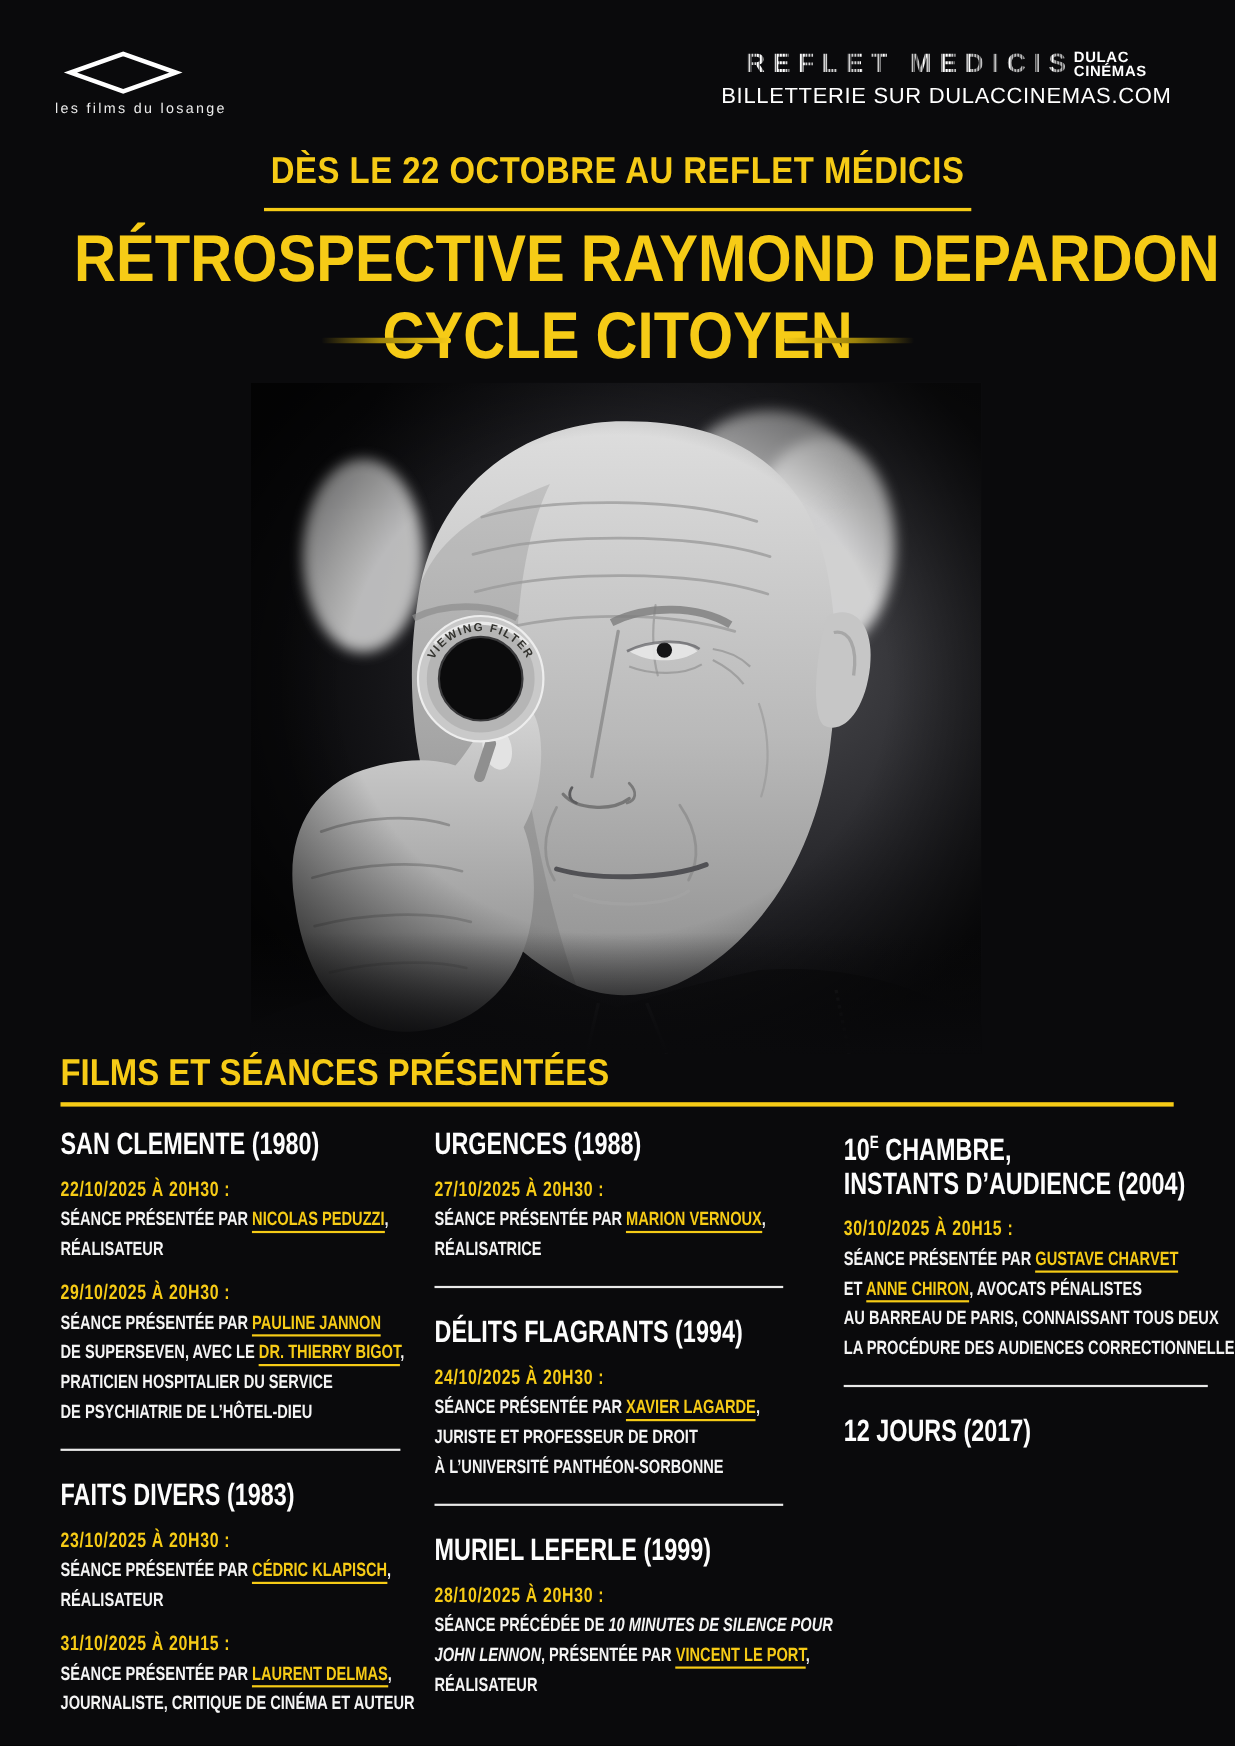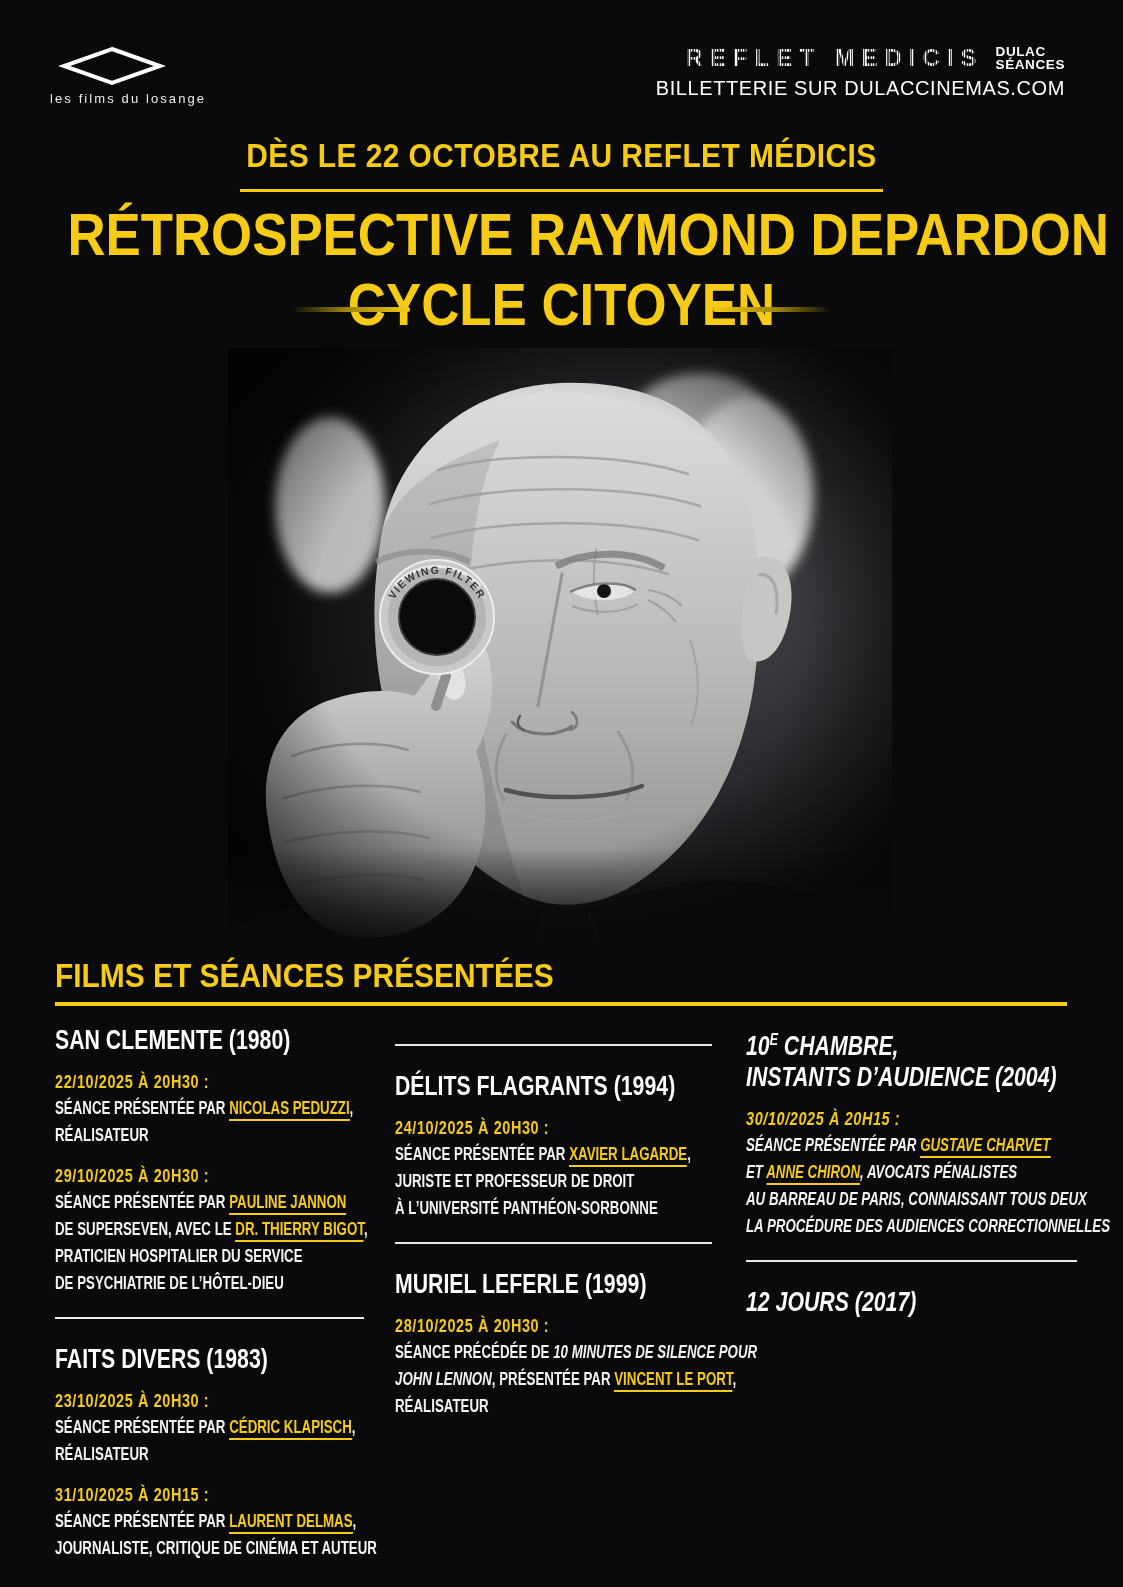--- a/index.html
+++ b/index.html
@@ -8,21 +8,21 @@
     position:relative; width:1123px; height:1587px; margin:0 auto;
     background:var(--bg); overflow:hidden;
     font-family:"Liberation Sans","DejaVu Sans",sans-serif;
     color:var(--txt);
   }
   
   .logo-left { position:absolute; left:50px; top:46px; width:124px; }
   .logo-left svg { display:block; margin:0 auto; }
   .losange-label { margin-top:5px; font-size:13px; letter-spacing:2.1px; color:#ECECEC; white-space:nowrap; }
   .logo-right { position:absolute; right:58px; top:44px; text-align:right; }
-  .logo-right .row1 { display:flex; align-items:center; justify-content:flex-end; gap:12px; }
+  .logo-right .row1 { display:flex; align-items:center; justify-content:center; }
   .reflet { font-size:24px; font-weight:600; letter-spacing:7px; color:#fff; white-space:nowrap; }
   @supports ((-webkit-background-clip:text) or (background-clip:text)) {
     .reflet {
       background:repeating-linear-gradient(90deg,#ffffff 0 1.2px,rgba(255,255,255,.28) 1.2px 2.6px);
       -webkit-background-clip:text; background-clip:text;
       color:transparent; -webkit-text-fill-color:transparent;
     }
   }
   .dulac { display:inline-block; text-align:left; font-weight:800; font-size:13.5px; line-height:13px; letter-spacing:.6px; color:#ffffff; }
   .billetterie { margin-top:5px; font-size:20px; letter-spacing:.6px; color:#fff; white-space:nowrap; }
@@ -39,21 +39,21 @@
   
   .photo { position:absolute; left:228px; top:348px; width:664px; height:610px; }
   
   .section-heading { position:absolute; left:55px; top:956px; font-weight:700; font-size:34px;
     color:var(--accent,#F6CB16); transform:scaleX(.88); transform-origin:0 50%; white-space:nowrap; }
   .section-rule { position:absolute; left:55px; top:1002px; width:1012px; height:3.5px; background:var(--accent,#F6CB16); }
   
   .col { position:absolute; top:1024px; }
   .col1 { left:55px;  width:312px; }
   .col2 { left:395px; width:320px; }
-  .col3 { left:746px; width:334px;font-style:italic; }
+  .col3 { left:767px; width:334px; }
   .film-title { font-size:28px; line-height:31px; font-weight:700; color:#FDFDFD;
     white-space:nowrap; transform:scaleX(.76); transform-origin:0 0; }
   .film-title sup { font-size:58%; }
   .session { margin-top:13px; }
   .session-date { font-size:19px; font-weight:700; letter-spacing:.8px; color:var(--accent,#F6CB16);
     line-height:27px; white-space:nowrap; transform:scaleX(.76); transform-origin:0 0; }
   .session-line { font-size:17.5px; font-weight:700; color:#F4F4F4; line-height:27px;
     white-space:nowrap; transform:scaleX(.76); transform-origin:0 0; }
   .name-link { color:var(--accent,#F6CB16); border-bottom:2px solid var(--accent,#F6CB16); padding-bottom:1px; }
   .it { font-style:italic; }
@@ -69,21 +69,21 @@
       <polygon points="62,3 110,20 62,37 14,20" fill="none" stroke="#FFFFFF" stroke-width="4"></polygon>
     </svg>
     <div class="losange-label">les films du losange</div>
   </div>
 
   <div class="logo-right">
     <div class="row1">
       <span class="reflet">REFLET MEDICIS</span>
       <span class="dulac">
         <span>DULAC</span><br>
-        <span>SÉANCES</span>
+        <span>CINÉMAS</span>
       </span>
     </div>
     <div class="billetterie">BILLETTERIE SUR DULACCINEMAS.COM</div>
   </div>
 
   <div class="center-condensed kicker">DÈS LE 22 OCTOBRE AU REFLET MÉDICIS</div>
   <div class="kicker-rule"></div>
   <h1 class="center-condensed title1" style="margin:0;">RÉTROSPECTIVE RAYMOND DEPARDON</h1>
   <h1 class="center-condensed title2" style="margin:0;">CYCLE CITOYEN</h1>
   <span class="dash dash-left"></span>
@@ -227,20 +227,28 @@
           <div class="session-line"><span>RÉALISATEUR</span></div>
         </div>
         <div class="session">
           <div class="session-date">31/10/2025 À 20H15 :</div>
           <div class="session-line"><span>SÉANCE PRÉSENTÉE PAR </span><span class="name-link">LAURENT DELMAS</span><span>,</span></div>
           <div class="session-line"><span>JOURNALISTE, CRITIQUE DE CINÉMA ET AUTEUR</span></div>
         </div>
       </div>
     </div>
   <div class="col col2">
+      <div>
+        <div class="film-title"><span>URGENCES (1988)</span></div>
+        <div class="session">
+          <div class="session-date">27/10/2025 À 20H30 :</div>
+          <div class="session-line"><span>SÉANCE PRÉSENTÉE PAR </span><span class="name-link">MARION VERNOUX</span><span>,</span></div>
+          <div class="session-line"><span>RÉALISATRICE</span></div>
+        </div>
+      </div>
       <div class="divider"></div>
       <div>
         <div class="film-title"><span>DÉLITS FLAGRANTS (1994)</span></div>
         <div class="session">
           <div class="session-date">24/10/2025 À 20H30 :</div>
           <div class="session-line"><span>SÉANCE PRÉSENTÉE PAR </span><span class="name-link">XAVIER LAGARDE</span><span>,</span></div>
           <div class="session-line"><span>JURISTE ET PROFESSEUR DE DROIT</span></div>
           <div class="session-line"><span>À L’UNIVERSITÉ PANTHÉON-SORBONNE</span></div>
         </div>
       </div>

